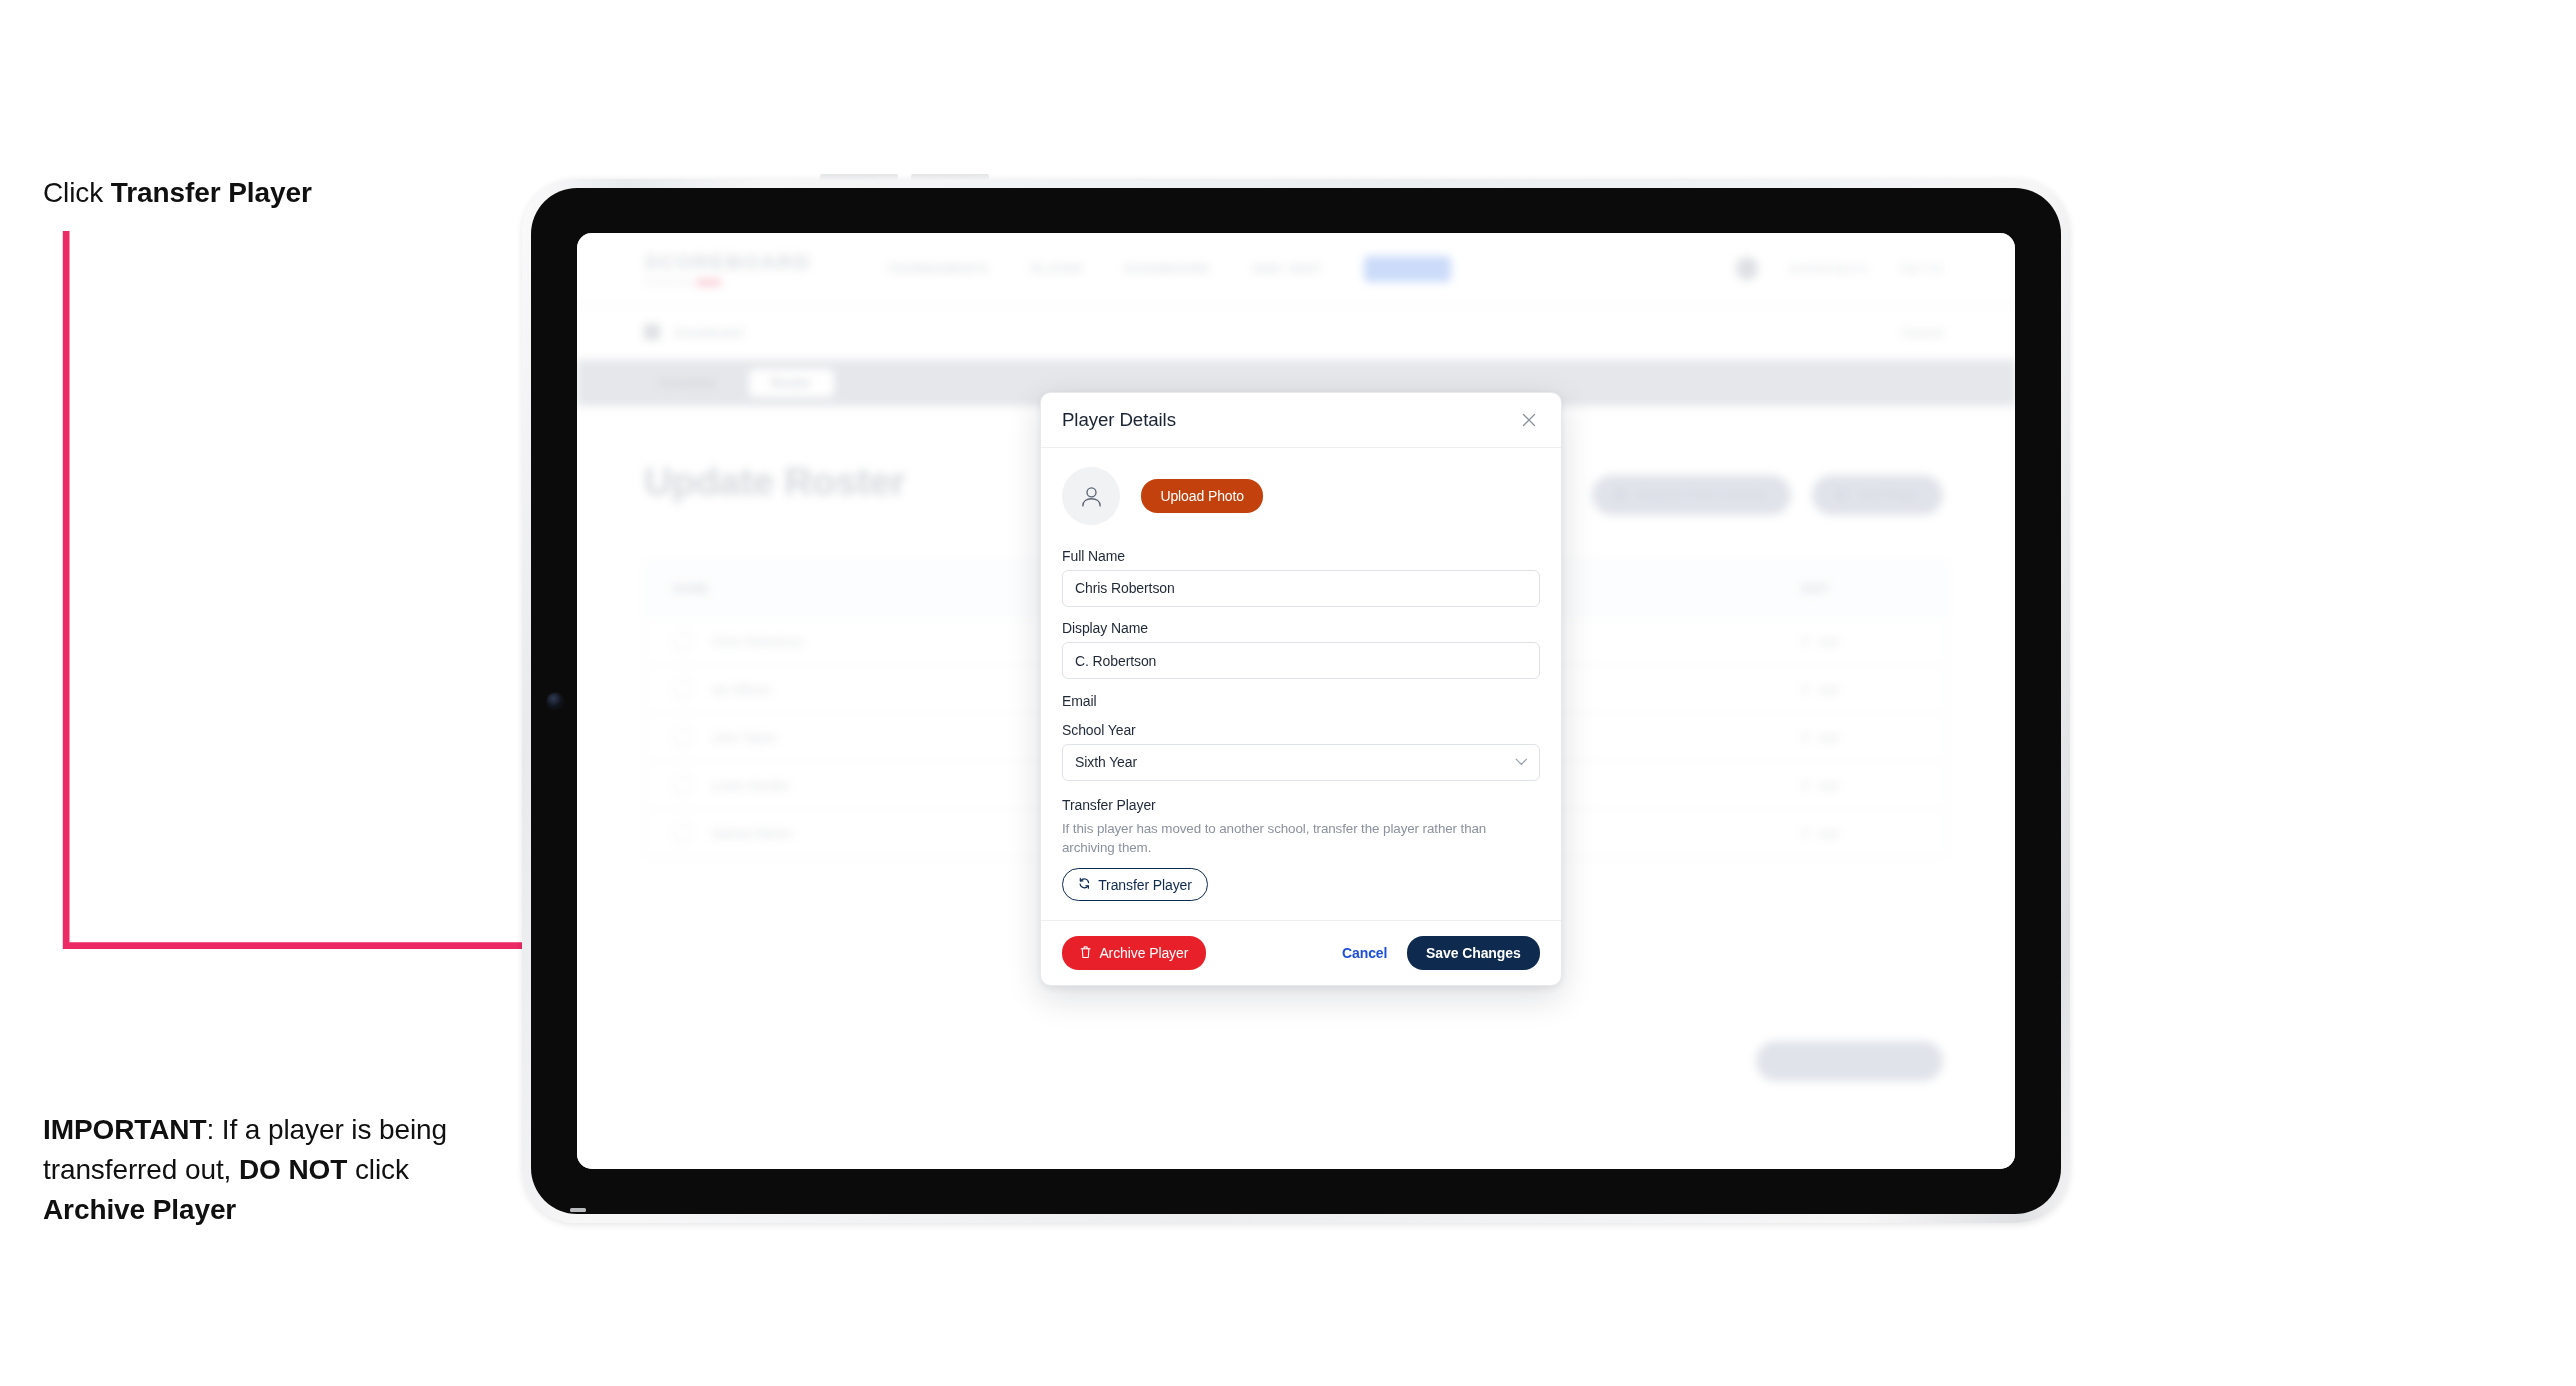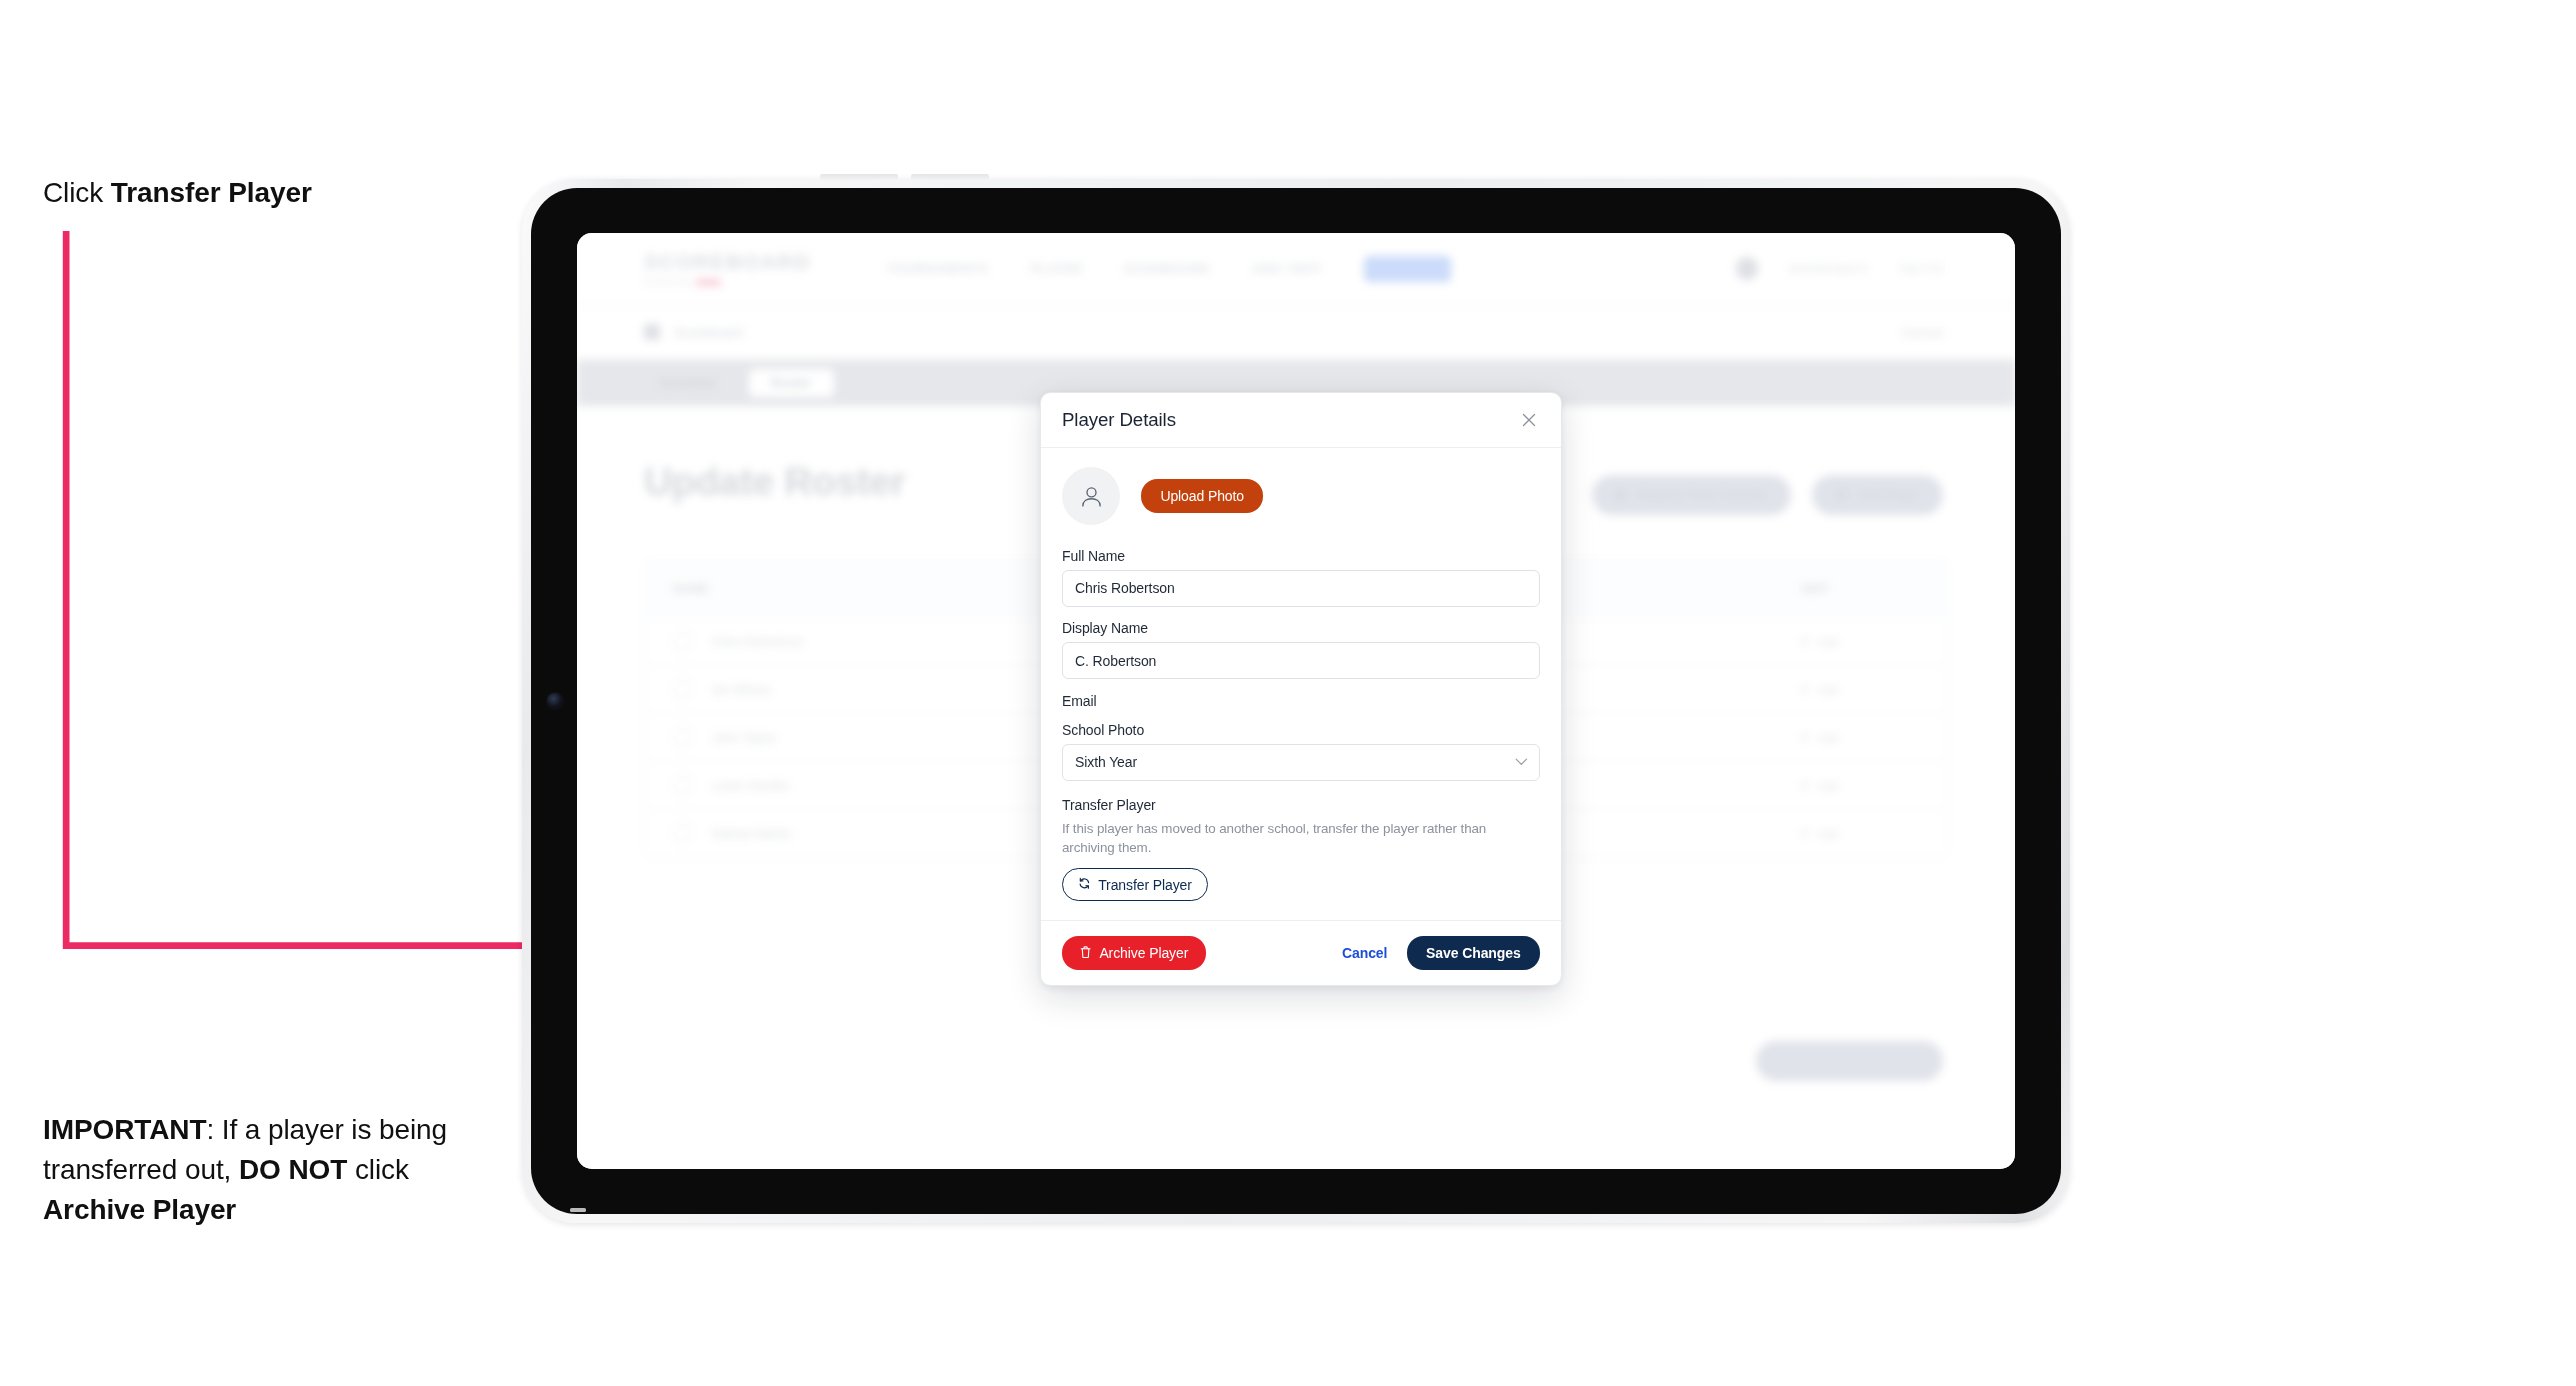--- a/index.html
+++ b/index.html
@@ -709,21 +709,21 @@
             <div class="field">
               <label class="field-label">Display Name</label>
               <input class="field-input" type="text" value="C. Robertson" style="">
             </div>
 
             <div class="field">
               <label class="field-label">Email</label>
             </div>
 
             <div class="field">
-              <label class="field-label">School Photo</label>
+              <label class="field-label">School Year</label>
               <div class="select-wrap">
                 <input class="field-input" type="text" readonly="" value="Sixth Year" style="">
                 <span class="chev">
                   <svg width="12.7" height="8.2" viewBox="0 0 17 11" fill="none">
                     <path d="M1.5 1.5 L8.5 8.5 L15.5 1.5" stroke="#98a0ab" stroke-width="1.7" stroke-linecap="round" stroke-linejoin="round"></path>
                   </svg>
                 </span>
               </div>
             </div>
 

